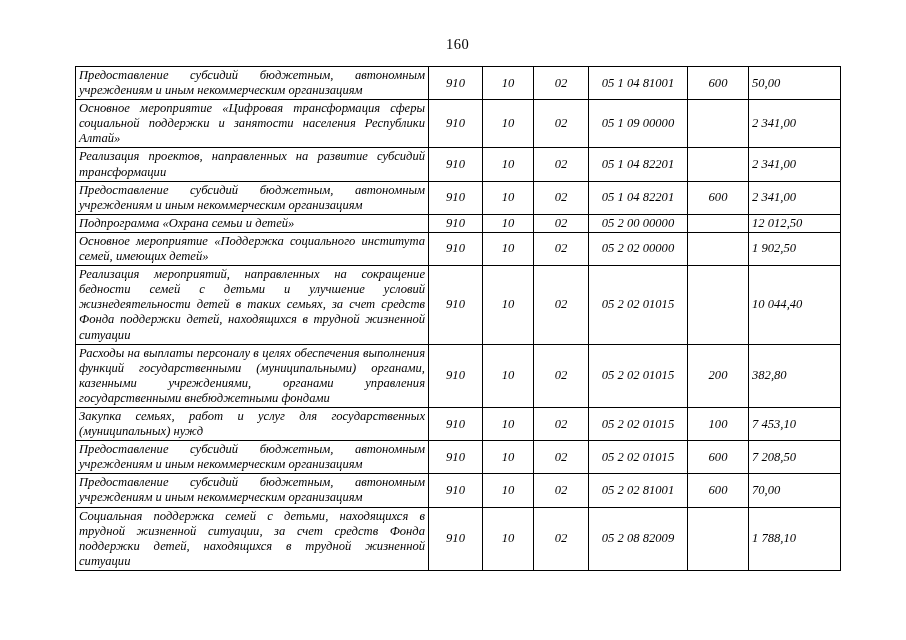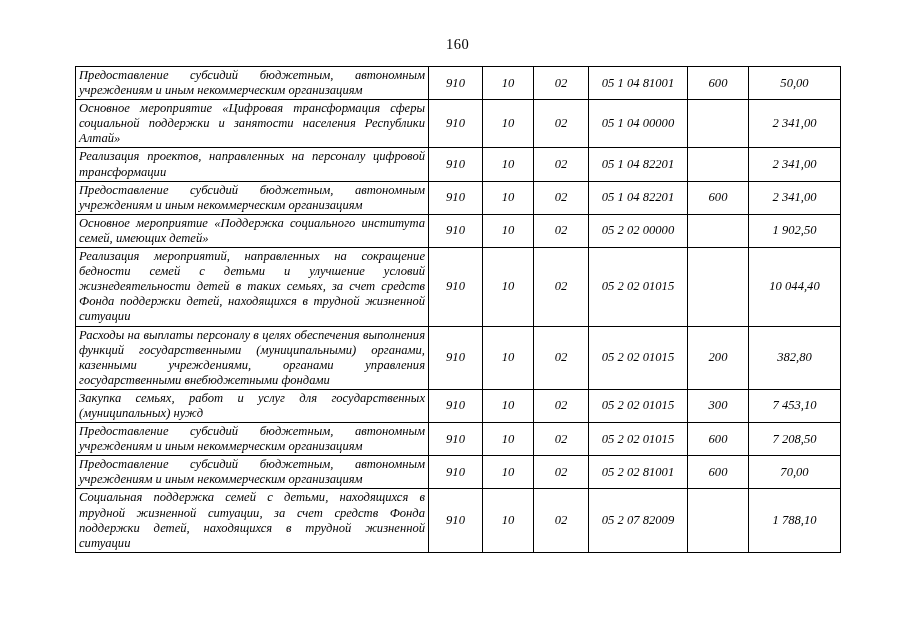--- a/index.html
+++ b/index.html
@@ -44,21 +44,21 @@
   }
   td.desc {
     text-align: justify;
     padding: 1px 5px 2px 4px;
   }
   td.num {
     text-align: center;
     white-space: nowrap;
   }
   td.amount {
-    text-align: center;
+    text-align: left;
     padding-right: 9px;
     white-space: nowrap;
     margin-left: 12px;
   }
   col.c-desc  { width: 353px; }
   col.c-grbs  { width: 54px; }
   col.c-rz    { width: 51px; }
   col.c-pr    { width: 55px; }
   col.c-csr   { width: 99px; }
   col.c-vr    { width: 61px; }
@@ -88,41 +88,50 @@
           <td class="num">02</td>
           <td class="num">05 1 04 81001</td>
           <td class="num">600</td>
           <td class="amount">50,00</td>
         </tr>
         <tr>
           <td class="desc">Основное мероприятие «Цифровая трансформация сферы социальной поддержки и занятости населения Республики Алтай»</td>
           <td class="num">910</td>
           <td class="num">10</td>
           <td class="num">02</td>
-          <td class="num">05 1 04 00000</td>
+          <td class="num">05 1 09 00000</td>
           <td class="num"></td>
           <td class="amount">2 341,00</td>
         </tr>
         <tr>
-          <td class="desc">Реализация проектов, направленных на персоналу цифровой трансформации</td>
+          <td class="desc">Реализация проектов, направленных на развитие субсидий трансформации</td>
           <td class="num">910</td>
           <td class="num">10</td>
           <td class="num">02</td>
           <td class="num">05 1 04 82201</td>
           <td class="num"></td>
           <td class="amount">2 341,00</td>
         </tr>
         <tr>
           <td class="desc">Предоставление субсидий бюджетным, автономным учреждениям и иным некоммерческим организациям</td>
           <td class="num">910</td>
           <td class="num">10</td>
           <td class="num">02</td>
           <td class="num">05 1 04 82201</td>
           <td class="num">600</td>
           <td class="amount">2 341,00</td>
+        </tr>
+        <tr>
+          <td class="desc">Подпрограмма «Охрана семьи и детей»</td>
+          <td class="num">910</td>
+          <td class="num">10</td>
+          <td class="num">02</td>
+          <td class="num">05 2 00 00000</td>
+          <td class="num"></td>
+          <td class="amount">12 012,50</td>
         </tr>
         <tr>
           <td class="desc">Основное мероприятие «Поддержка социального института семей, имеющих детей»</td>
           <td class="num">910</td>
           <td class="num">10</td>
           <td class="num">02</td>
           <td class="num">05 2 02 00000</td>
           <td class="num"></td>
           <td class="amount">1 902,50</td>
         </tr>
@@ -143,21 +152,21 @@
           <td class="num">05 2 02 01015</td>
           <td class="num">200</td>
           <td class="amount">382,80</td>
         </tr>
         <tr>
           <td class="desc">Закупка семьях, работ и услуг для государственных (муниципальных) нужд</td>
           <td class="num">910</td>
           <td class="num">10</td>
           <td class="num">02</td>
           <td class="num">05 2 02 01015</td>
-          <td class="num">300</td>
+          <td class="num">100</td>
           <td class="amount">7 453,10</td>
         </tr>
         <tr>
           <td class="desc">Предоставление субсидий бюджетным, автономным учреждениям и иным некоммерческим организациям</td>
           <td class="num">910</td>
           <td class="num">10</td>
           <td class="num">02</td>
           <td class="num">05 2 02 01015</td>
           <td class="num">600</td>
           <td class="amount">7 208,50</td>
@@ -169,19 +178,19 @@
           <td class="num">02</td>
           <td class="num">05 2 02 81001</td>
           <td class="num">600</td>
           <td class="amount">70,00</td>
         </tr>
         <tr>
           <td class="desc">Социальная поддержка семей с детьми, находящихся в трудной жизненной ситуации, за счет средств Фонда поддержки детей, находящихся в трудной жизненной ситуации</td>
           <td class="num">910</td>
           <td class="num">10</td>
           <td class="num">02</td>
-          <td class="num">05 2 07 82009</td>
+          <td class="num">05 2 08 82009</td>
           <td class="num"></td>
           <td class="amount">1 788,10</td>
         </tr>
       </tbody>
   </table>
 </div>
 
 </body></html>

